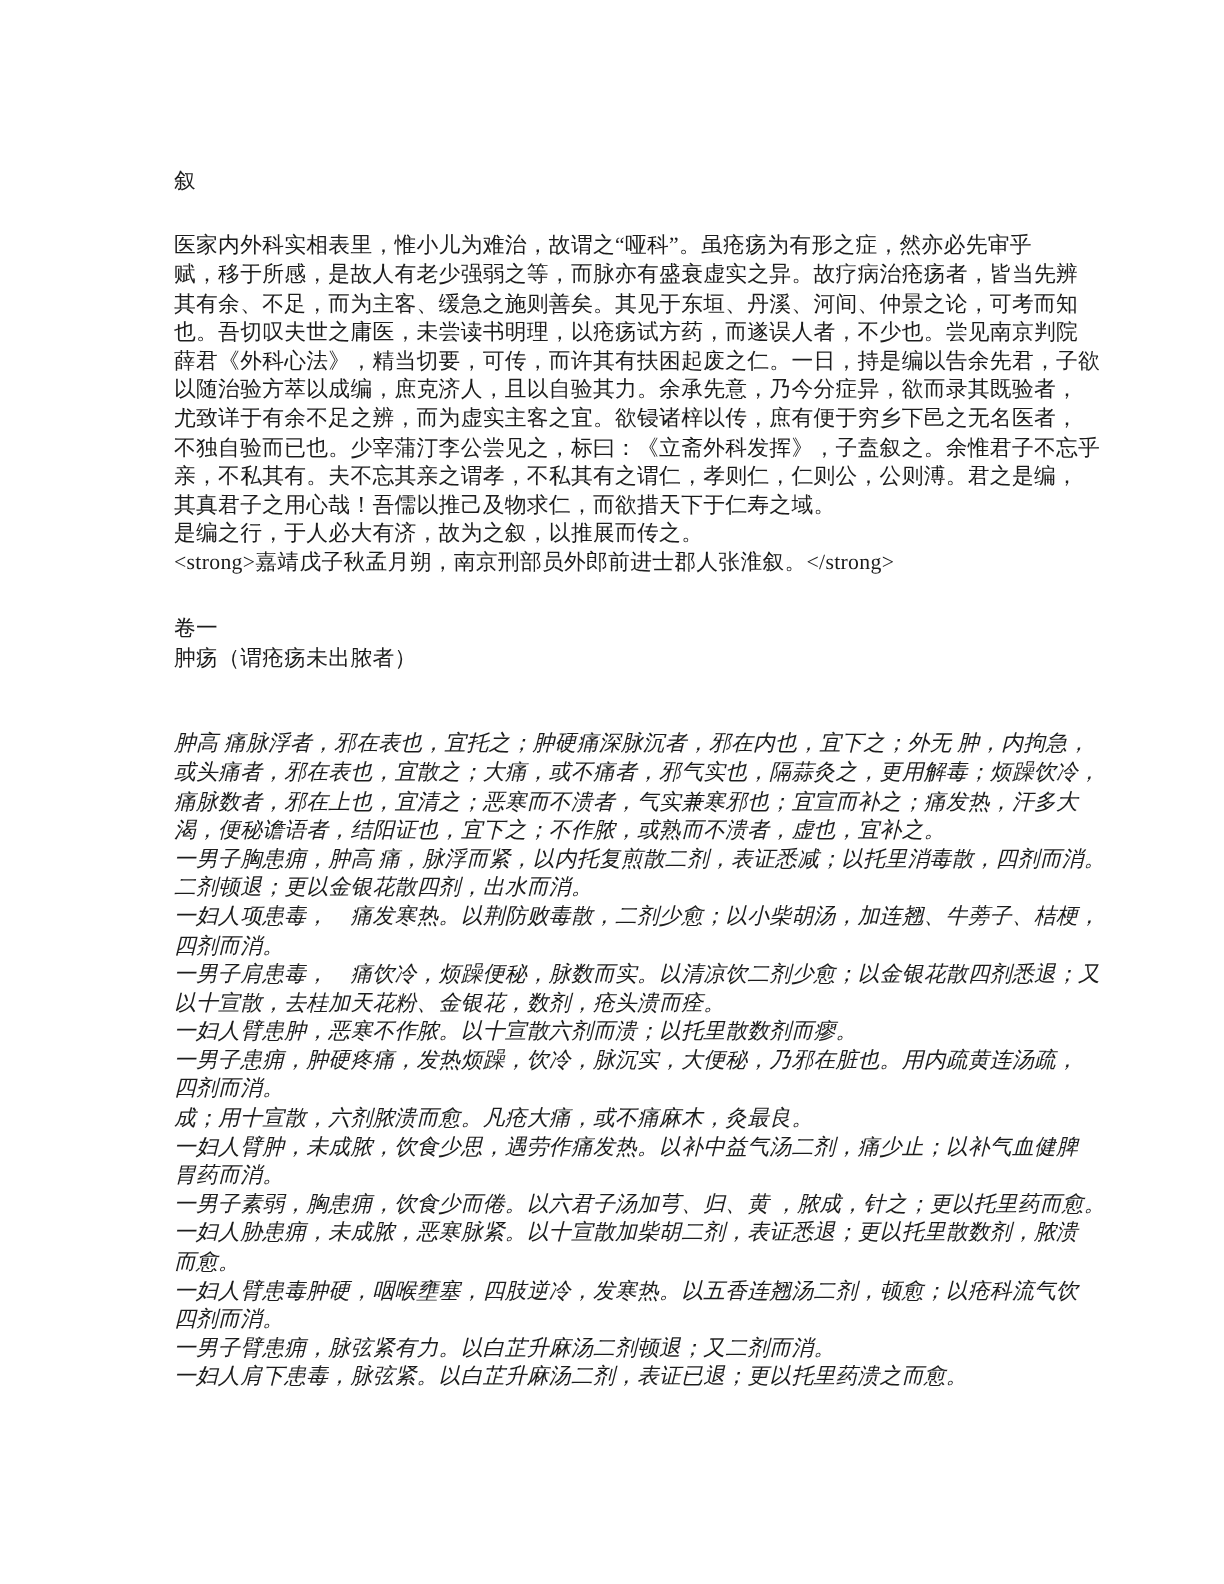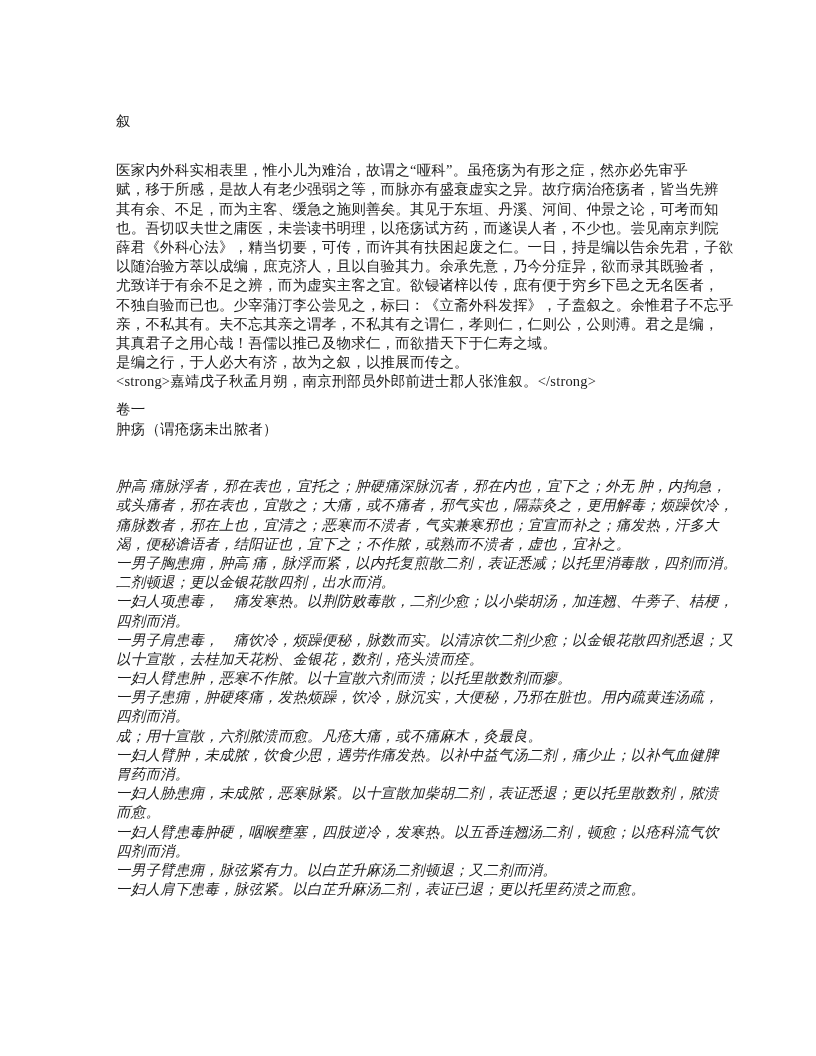--- a/index.html
+++ b/index.html
@@ -15,23 +15,23 @@
     padding: 112px 96px 0 116px;
     overflow: hidden;
   }
   .line, .text-line {
     height: 19.2px;
     line-height: 19.2px;
     white-space: pre;
     letter-spacing: 0.2px;
   }
   
-  .preface-body { margin-top: 30px; }
+  .preface-body { margin-top: 24px; }
   
-  .volume-heading { margin-top: 9px; }
+  .volume-heading { margin-top: 25px; }
   
   .chapter-body { margin-top: 38.4px; font-style: italic; }
 </style>
 </head>
 <body>
 
 <div class="page">
 
   <div class="line heading">叙</div>
 
@@ -65,20 +65,21 @@
       <div class="text-line">一妇人项患毒，　痛发寒热。以荆防败毒散，二剂少愈；以小柴胡汤，加连翘、牛蒡子、桔梗，</div>
       <div class="text-line">四剂而消。</div>
       <div class="text-line">一男子肩患毒，　痛饮冷，烦躁便秘，脉数而实。以清凉饮二剂少愈；以金银花散四剂悉退；又</div>
       <div class="text-line">以十宣散，去桂加天花粉、金银花，数剂，疮头溃而痊。</div>
       <div class="text-line">一妇人臂患肿，恶寒不作脓。以十宣散六剂而溃；以托里散数剂而瘳。</div>
       <div class="text-line">一男子患痈，肿硬疼痛，发热烦躁，饮冷，脉沉实，大便秘，乃邪在脏也。用内疏黄连汤疏，</div>
       <div class="text-line">四剂而消。</div>
       <div class="text-line">成；用十宣散，六剂脓溃而愈。凡疮大痛，或不痛麻木，灸最良。</div>
       <div class="text-line">一妇人臂肿，未成脓，饮食少思，遇劳作痛发热。以补中益气汤二剂，痛少止；以补气血健脾</div>
       <div class="text-line">胃药而消。</div>
+      <div class="text-line">一男子素弱，胸患痈，饮食少而倦。以六君子汤加芎、归、黄 ，脓成，针之；更以托里药而愈。</div>
       <div class="text-line">一妇人胁患痈，未成脓，恶寒脉紧。以十宣散加柴胡二剂，表证悉退；更以托里散数剂，脓溃</div>
       <div class="text-line">而愈。</div>
       <div class="text-line">一妇人臂患毒肿硬，咽喉壅塞，四肢逆冷，发寒热。以五香连翘汤二剂，顿愈；以疮科流气饮</div>
       <div class="text-line">四剂而消。</div>
       <div class="text-line">一男子臂患痈，脉弦紧有力。以白芷升麻汤二剂顿退；又二剂而消。</div>
       <div class="text-line">一妇人肩下患毒，脉弦紧。以白芷升麻汤二剂，表证已退；更以托里药溃之而愈。</div>
     </div>
 
 </div>
 

